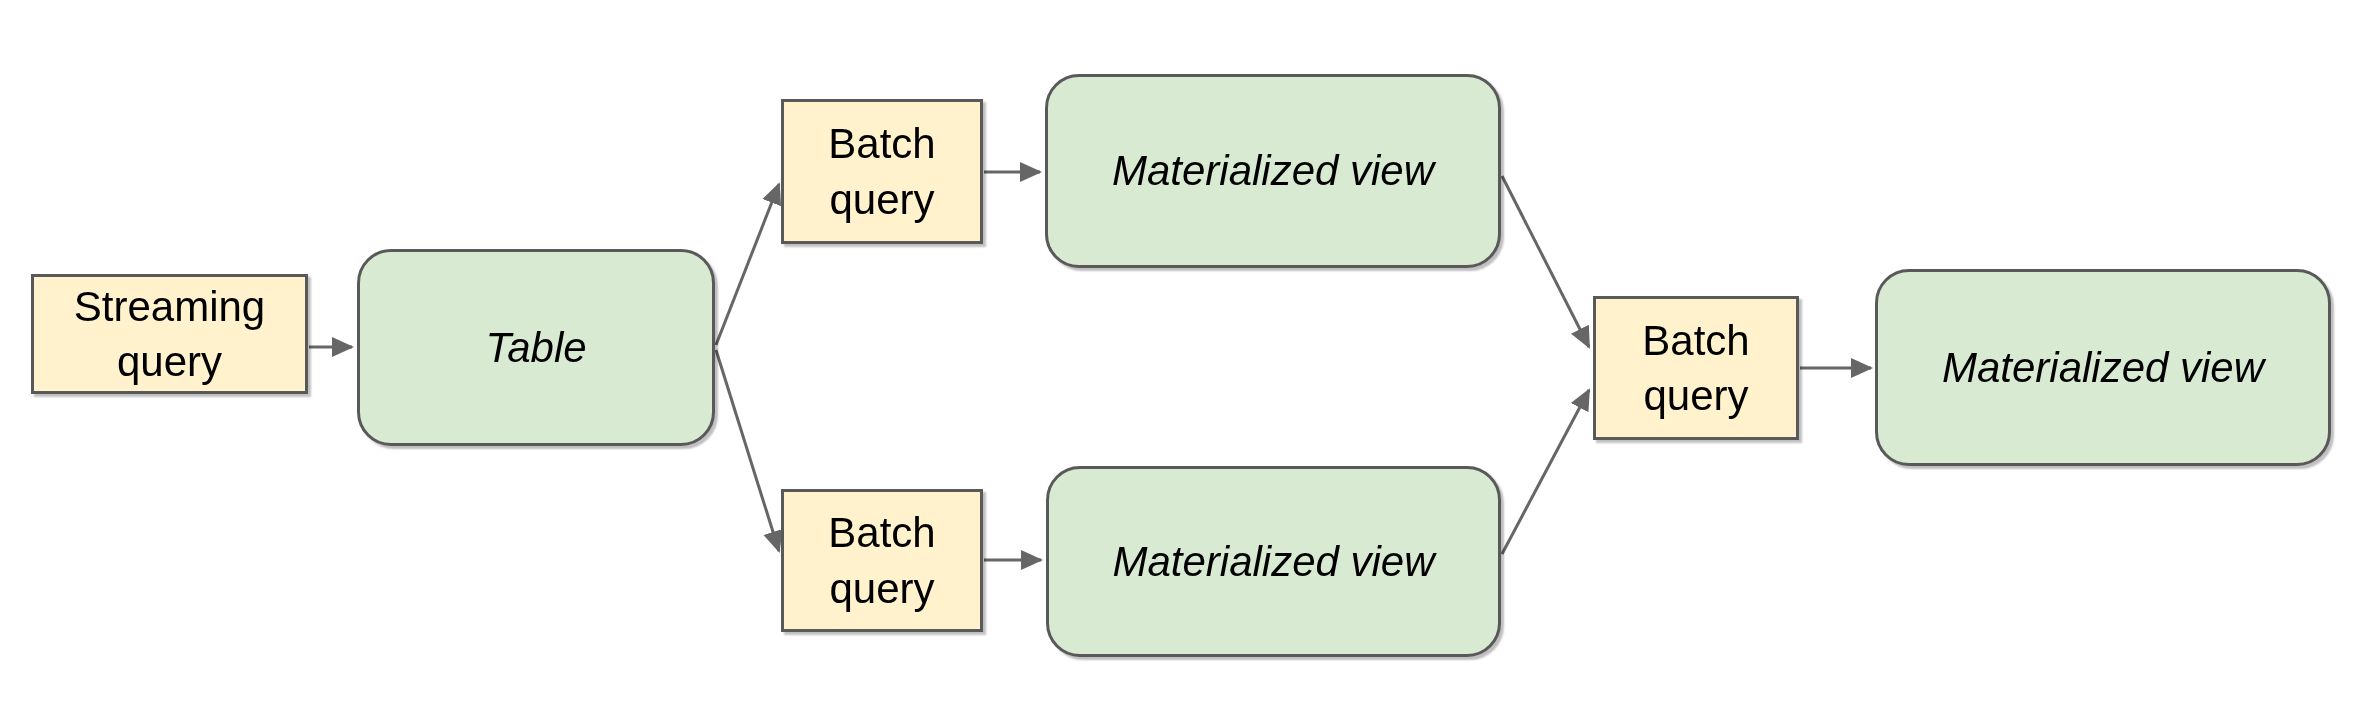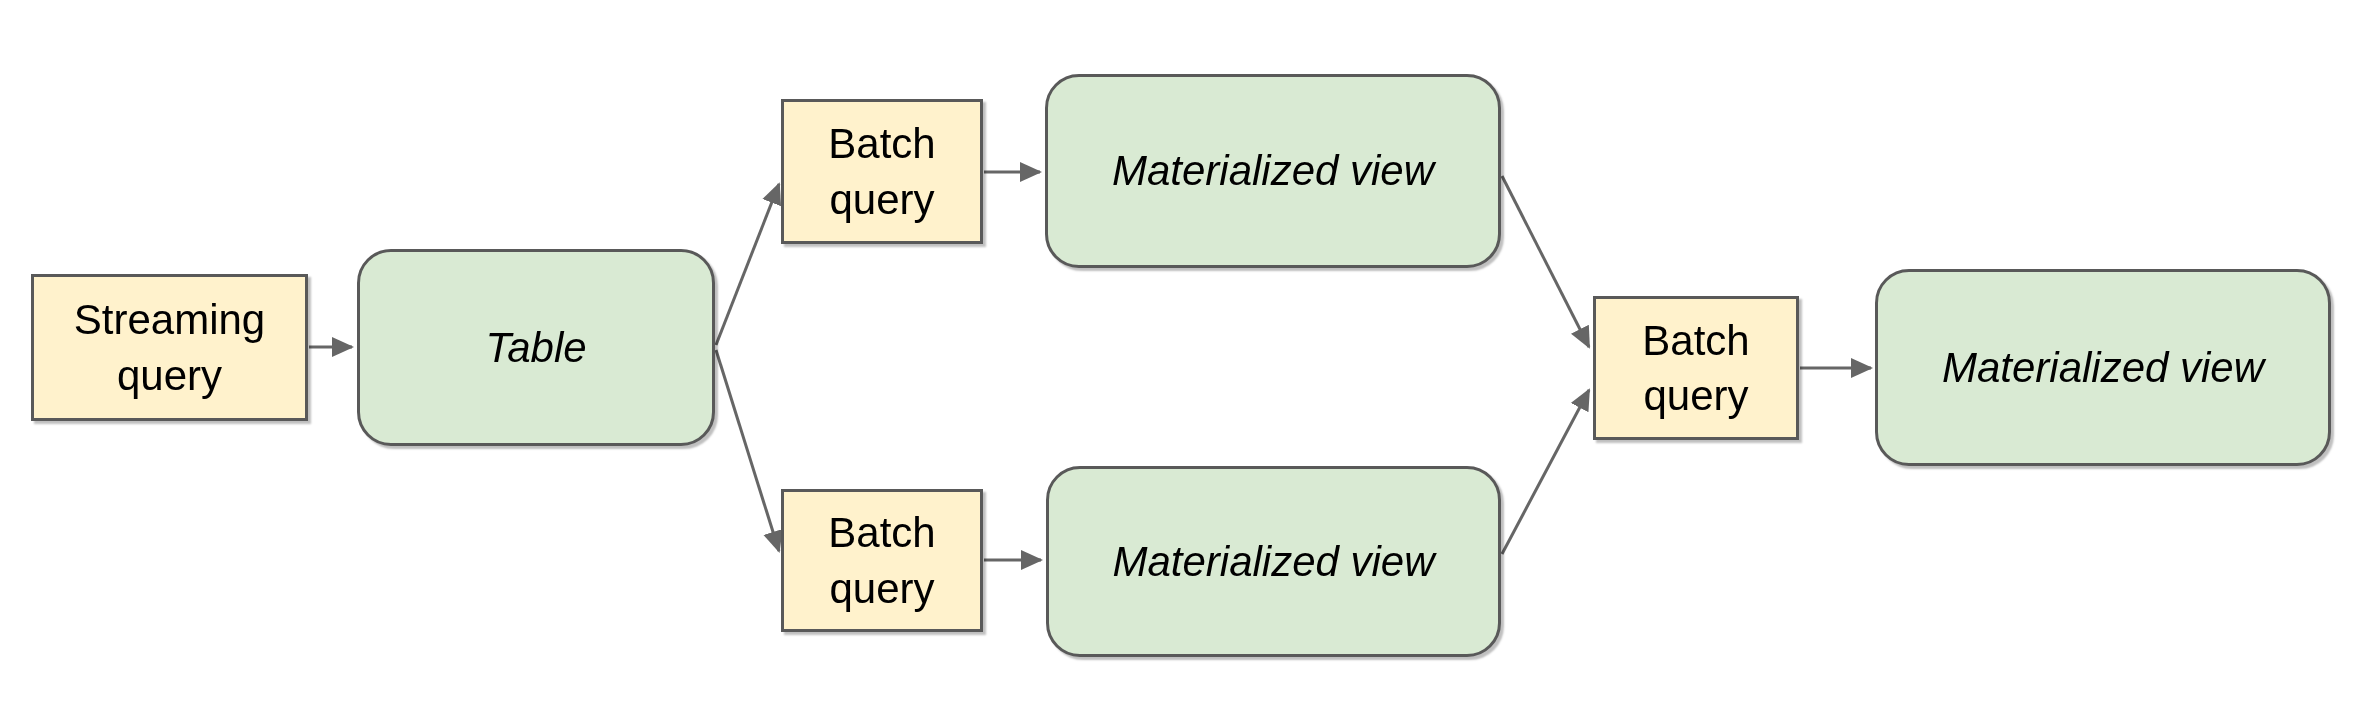--- a/index.html
+++ b/index.html
@@ -63,21 +63,21 @@
       <line x1="716" y1="345" x2="779" y2="184" marker-end="url(#arrowhead)"></line>
       <line x1="984" y1="172" x2="1040" y2="172" marker-end="url(#arrowhead)"></line>
       <line x1="716" y1="350" x2="779" y2="551" marker-end="url(#arrowhead)"></line>
       <line x1="984" y1="560" x2="1041" y2="560" marker-end="url(#arrowhead)"></line>
       <line x1="1502" y1="176" x2="1589" y2="347" marker-end="url(#arrowhead)"></line>
       <line x1="1502" y1="554" x2="1589" y2="390" marker-end="url(#arrowhead)"></line>
       <line x1="1800" y1="368" x2="1871" y2="368" marker-end="url(#arrowhead)"></line>
     </g>
   </svg>
 
-  <div class="node query" style="left:31px; top:274px; width:277px; height:147px;">
+  <div class="node query" style="left:31px; top:274px; width:277px; height:120px;">
     <span class="node-label">Streaming query</span>
   </div>
 
   <div class="node view" style="left:357px; top:249px; width:358px; height:197px;">
     <span class="node-label">Table</span>
   </div>
 
   <div class="node query" style="left:781px; top:99px; width:202px; height:145px;">
     <span class="node-label">Batch query</span>
   </div>

